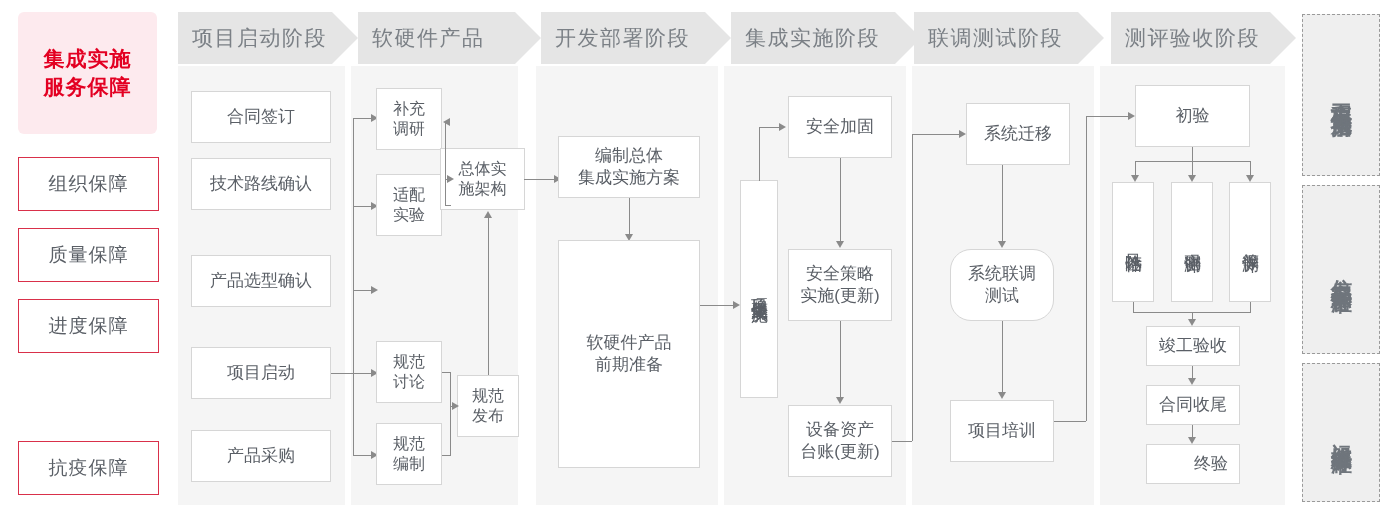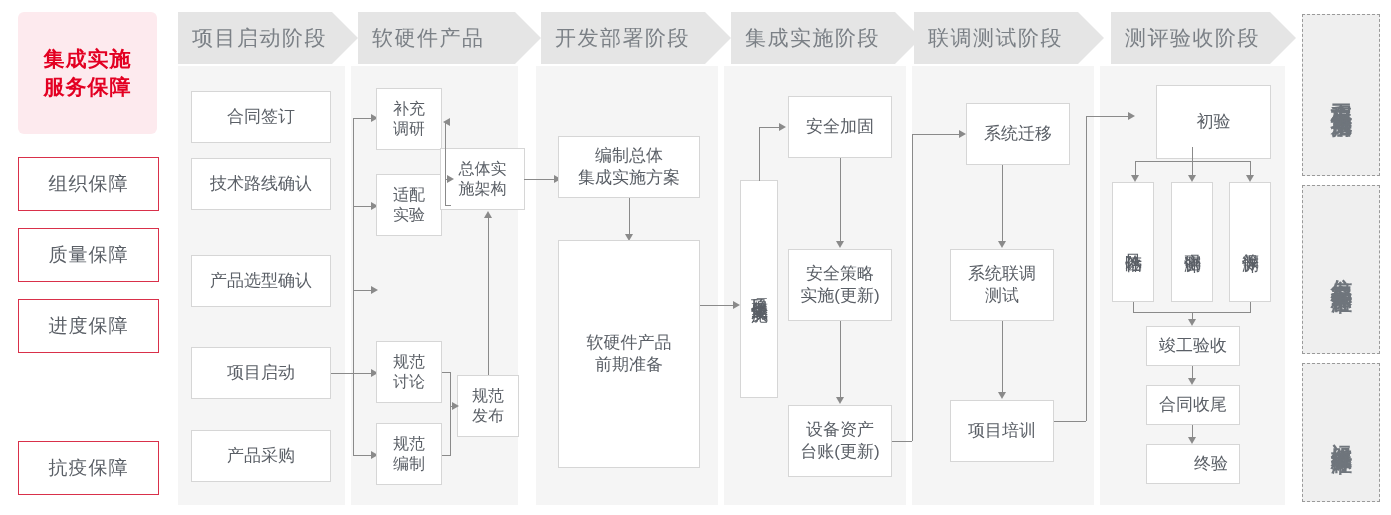--- a/index.html
+++ b/index.html
@@ -272,41 +272,41 @@
   <div class="ar ar-d" style="left:836px;top:397px;"></div>
 
   <div class="ln lnh" style="left:892px;top:441px;width:20px;"></div>
   <div class="ln lnv" style="left:912px;top:134px;height:307px;"></div>
   <div class="ln lnh" style="left:912px;top:134px;width:49px;"></div>
   <div class="ar ar-r" style="left:959px;top:130px;"></div>
 
   <div class="box" style="left:966px;top:103px;width:104px;height:62px;">
     <span>系统迁移</span>
   </div>
-  <div class="box" style="left:950px;top:249px;width:104px;height:72px;">
+  <div class="box" style="left:950px;top:249px;width:104px;height:72px;border-radius:21px;">
     <div>
       <div>系统联调</div>
       <div>测试</div>
     </div>
   </div>
   <div class="box" style="left:950px;top:400px;width:104px;height:62px;">
     <span>项目培训</span>
   </div>
 
   <div class="ln lnv" style="left:1002px;top:165px;height:77px;"></div>
   <div class="ar ar-d" style="left:998px;top:241px;"></div>
   <div class="ln lnv" style="left:1002px;top:321px;height:72px;"></div>
   <div class="ar ar-d" style="left:998px;top:392px;"></div>
 
   <div class="ln lnh" style="left:1054px;top:421px;width:32px;"></div>
   <div class="ln lnv" style="left:1086px;top:116px;height:305px;"></div>
   <div class="ln lnh" style="left:1086px;top:116px;width:44px;"></div>
   <div class="ar ar-r" style="left:1128px;top:112px;"></div>
 
-  <div class="box" style="left:1135px;top:85px;width:115px;height:74px;margin-left:21px;">
+  <div class="box" style="left:1135px;top:85px;width:115px;height:62px;">
     <span>初验</span>
   </div>
 
   <div class="ln lnv" style="left:1192px;top:147px;height:14px;"></div>
   <div class="ln lnh" style="left:1135px;top:161px;width:115px;"></div>
   <div class="ln lnv" style="left:1135px;top:161px;height:16px;"></div>
   <div class="ar ar-d" style="left:1131px;top:175px;"></div>
   <div class="ln lnv" style="left:1192px;top:161px;height:16px;"></div>
   <div class="ar ar-d" style="left:1188px;top:175px;"></div>
   <div class="ln lnv" style="left:1250px;top:161px;height:16px;"></div>

